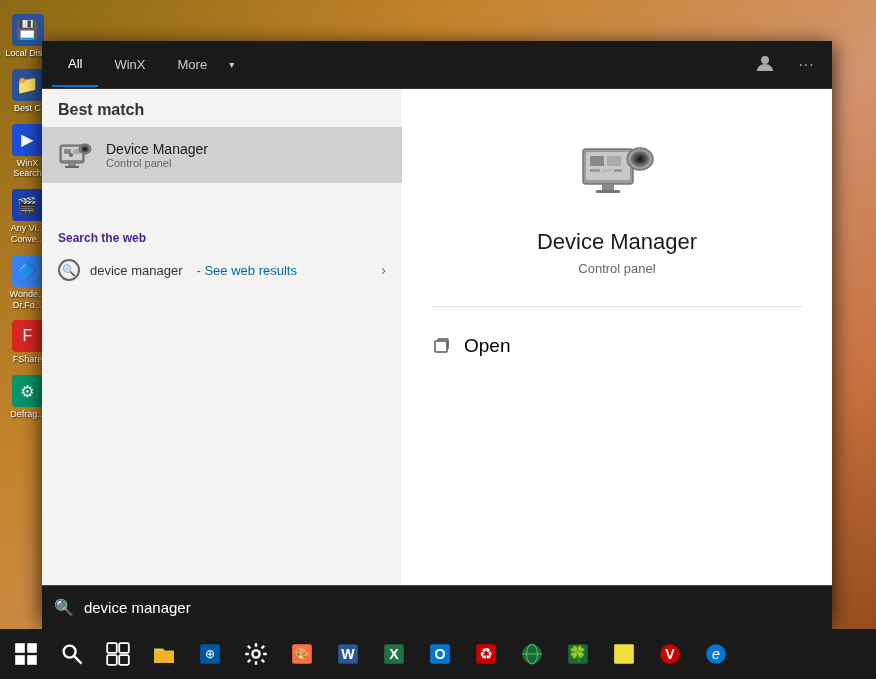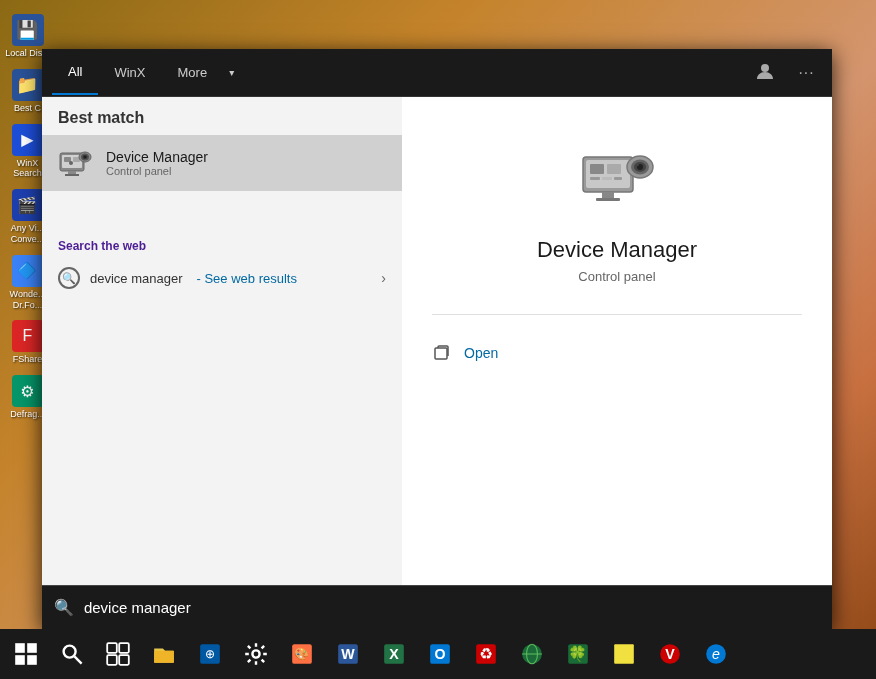--- a/index.html
+++ b/index.html
@@ -61,21 +61,21 @@
       color: white;
       text-align: center;
       text-shadow: 1px 1px 2px rgba(0,0,0,0.8);
       line-height: 1.2;
       word-break: break-word;
     }
 
     
     .start-menu {
       position: absolute;
-      bottom: 50px;
+      bottom: 58px;
       left: 42px;
       width: 790px;
       height: 580px;
       background: #2d2d2d;
       display: flex;
       flex-direction: column;
       box-shadow: 0 4px 20px rgba(0,0,0,0.8);
     }
 
     
@@ -290,22 +290,22 @@
       width: 20px;
       height: 20px;
       display: flex;
       align-items: center;
       justify-content: center;
       font-size: 15px;
       color: #555;
     }
 
     .action-label {
-      font-size: 14px;
-      color: #0369a1;
+      font-size: 19px;
+      color: #000000;
     }
 
     
     .search-bar {
       position: absolute;
       bottom: 50px;
       left: 42px;
       width: 790px;
       height: 44px;
       background: #1a1a1a;

